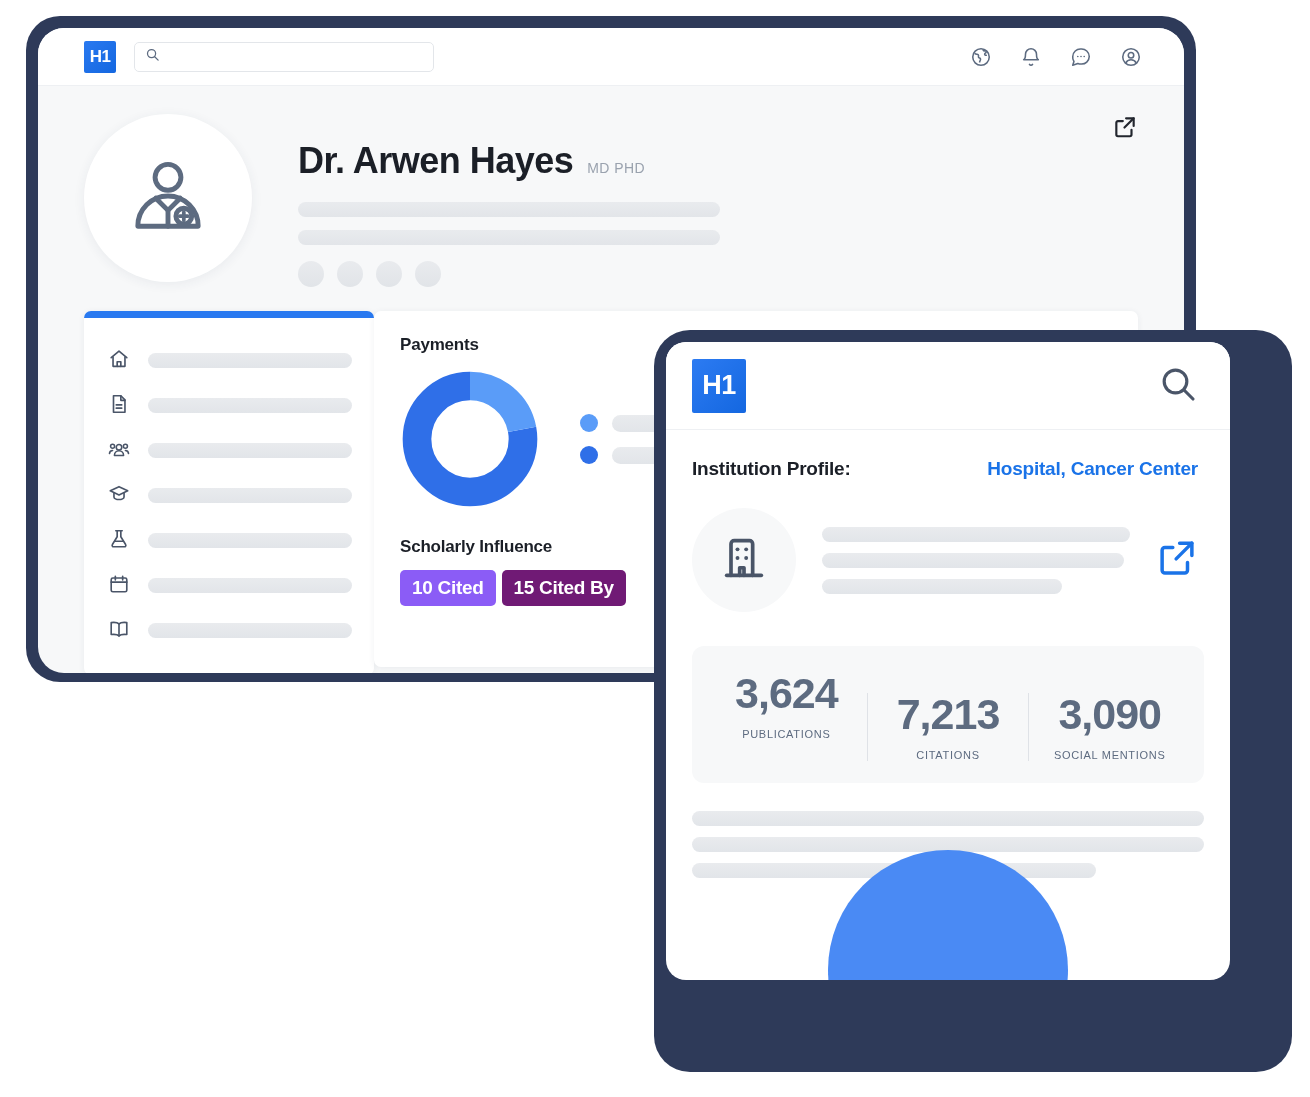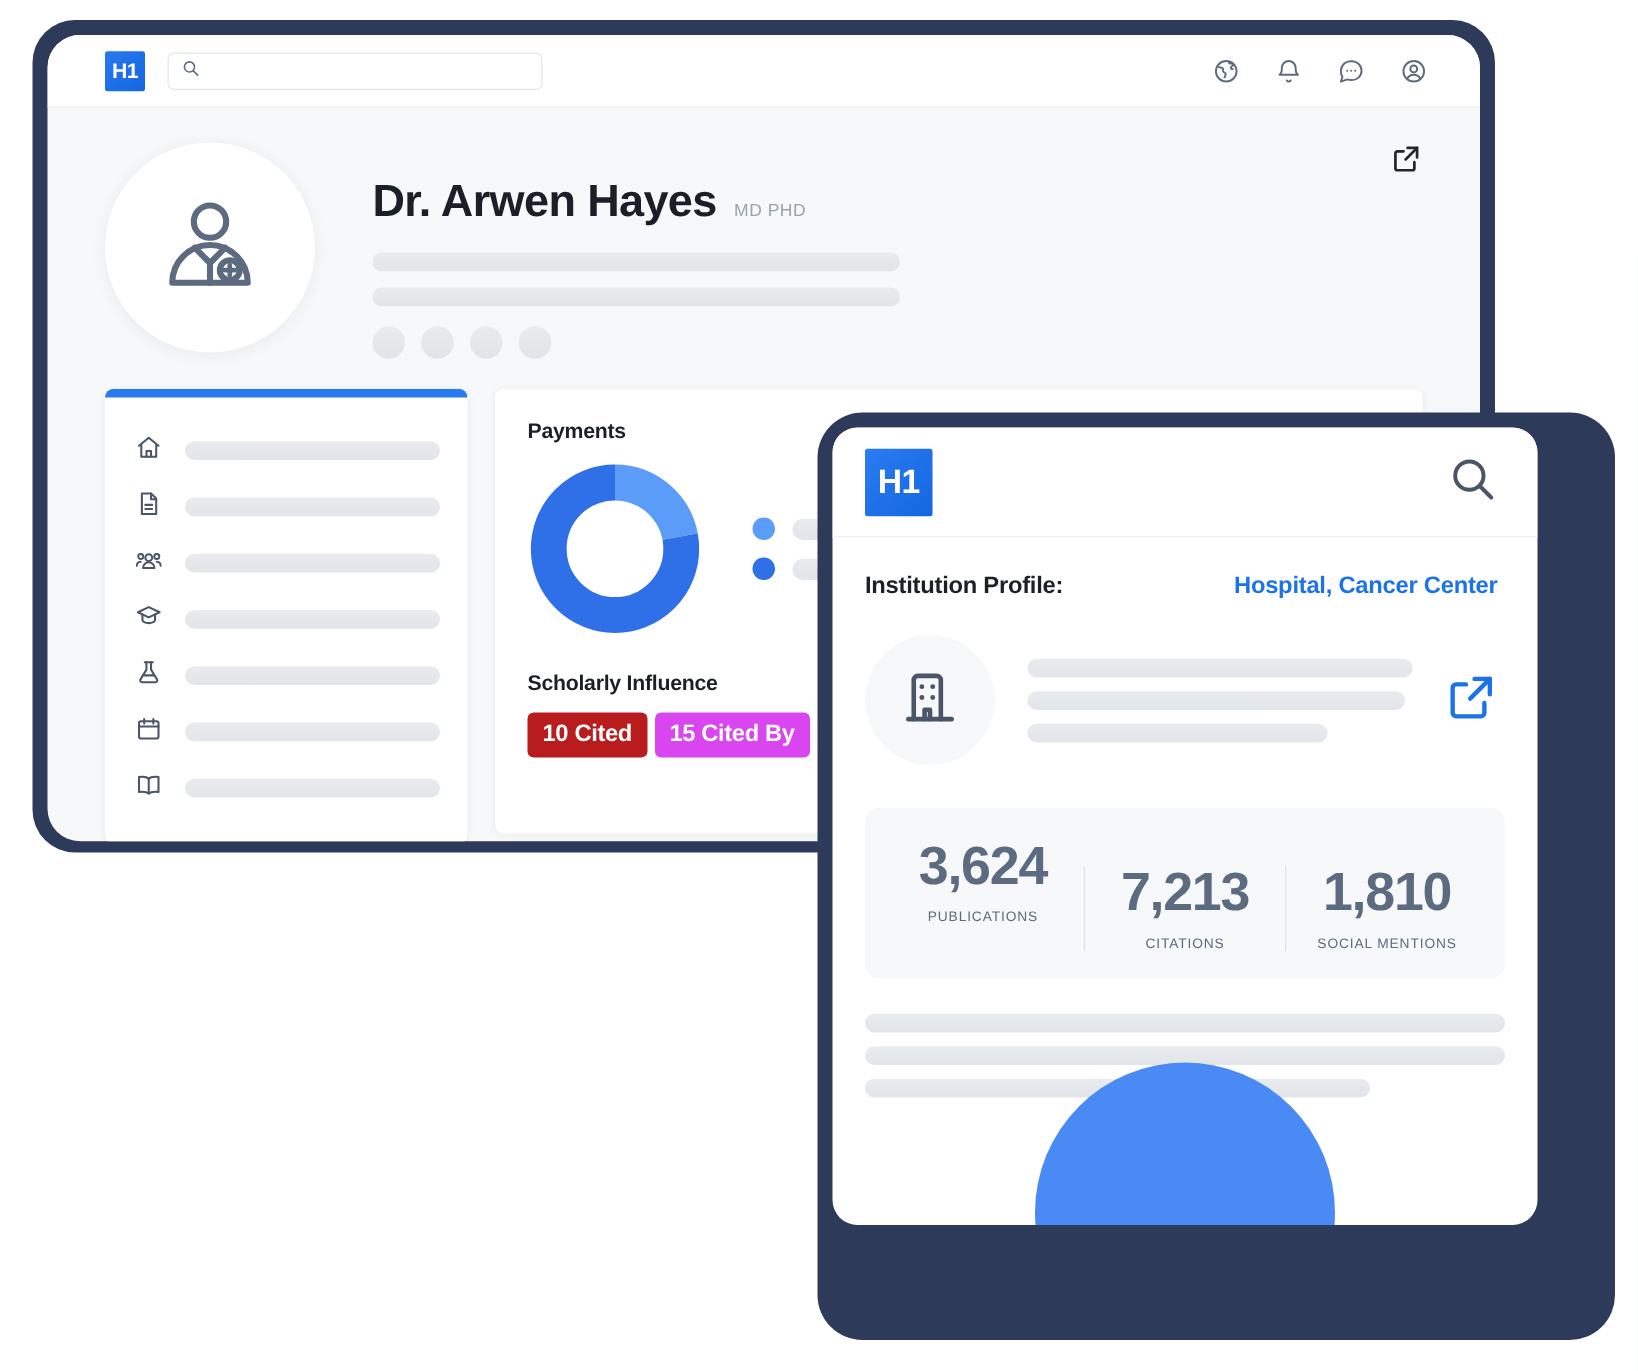--- a/index.html
+++ b/index.html
@@ -149,21 +149,20 @@
 
   .ext-link-top {
     position: absolute;
     right: 46px; top: 28px;
   }
 
   
   .content-row {
     display: flex;
     padding: 24px 46px 0 46px;
-    gap: 22px;
     align-items: flex-start;
   }
 
   .sidebar-card {
     width: 290px;
     background: #ffffff;
     border-radius: 7px;
     box-shadow: 0 1px 6px rgba(40,50,80,0.07);
     overflow: hidden;
     padding-bottom: 22px;
@@ -533,22 +532,22 @@
           </div>
           <div class="legend-item">
             <span class="legend-dot" style="background:#2f6fe8"></span>
             <span class="legend-bar"></span>
           </div>
         </div>
       </div>
 
       <div class="card-title scholarly-title">Scholarly Influence</div>
       <div class="badge-row">
-        <span class="badge" style="background:#b91c1c">10 Cited</span>
-        <span class="badge" style="background:#d946ef">15 Cited By</span>
+        <span class="badge" style="background:#8b5cf6">10 Cited</span>
+        <span class="badge" style="background:#701a75">15 Cited By</span>
       </div>
     </div>
 
   </div>
 </div>
 
 <div class="frame" id="frame-mobile"></div>
 
 <div id="mobile-window">
 
@@ -600,21 +599,21 @@
   <div class="stats-panel">
     <div class="stat">
       <div class="stat-value">3,624</div>
       <div class="stat-label">PUBLICATIONS</div>
     </div>
     <div class="stat">
       <div class="stat-value">7,213</div>
       <div class="stat-label">CITATIONS</div>
     </div>
     <div class="stat">
-      <div class="stat-value">1,810</div>
+      <div class="stat-value">3,090</div>
       <div class="stat-label">SOCIAL MENTIONS</div>
     </div>
   </div>
 
   <div class="bottom-bars">
     <span class="ph-bar" style="width:100%"></span>
     <span class="ph-bar" style="width:100%"></span>
     <span class="ph-bar" style="width:79%"></span>
   </div>
 

